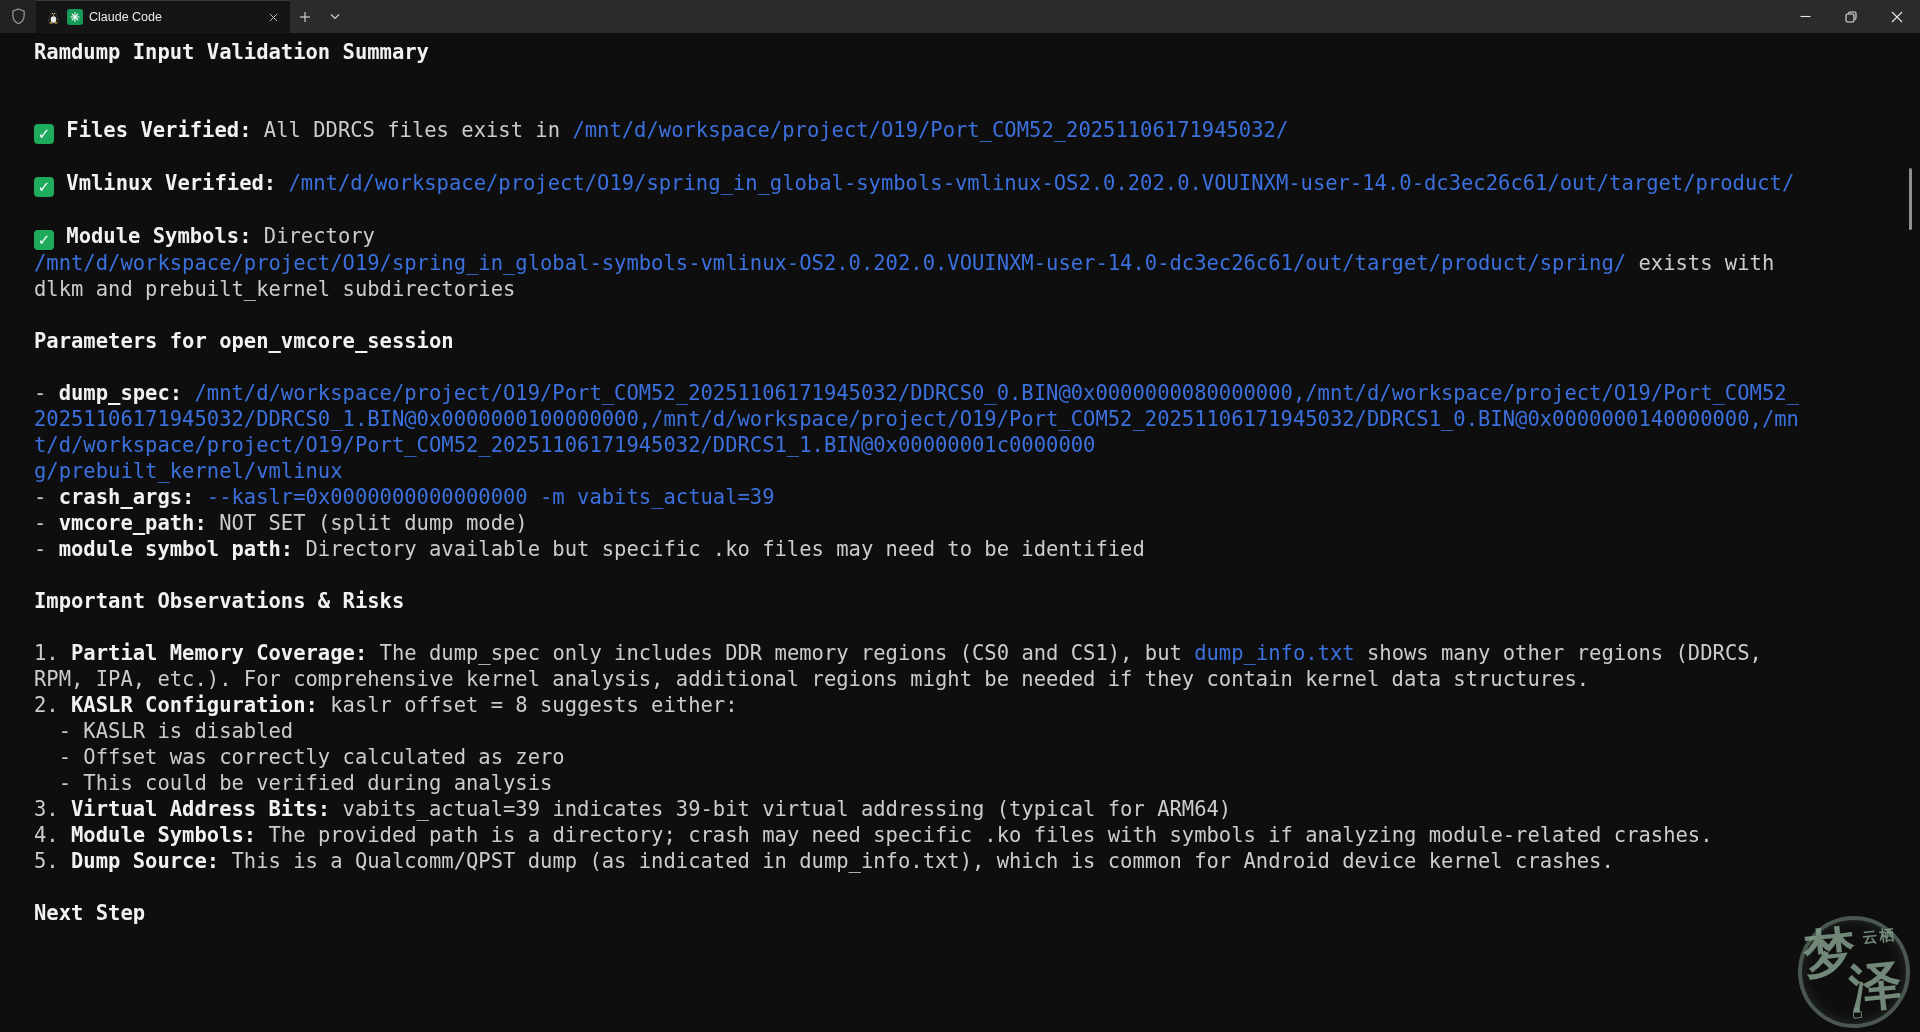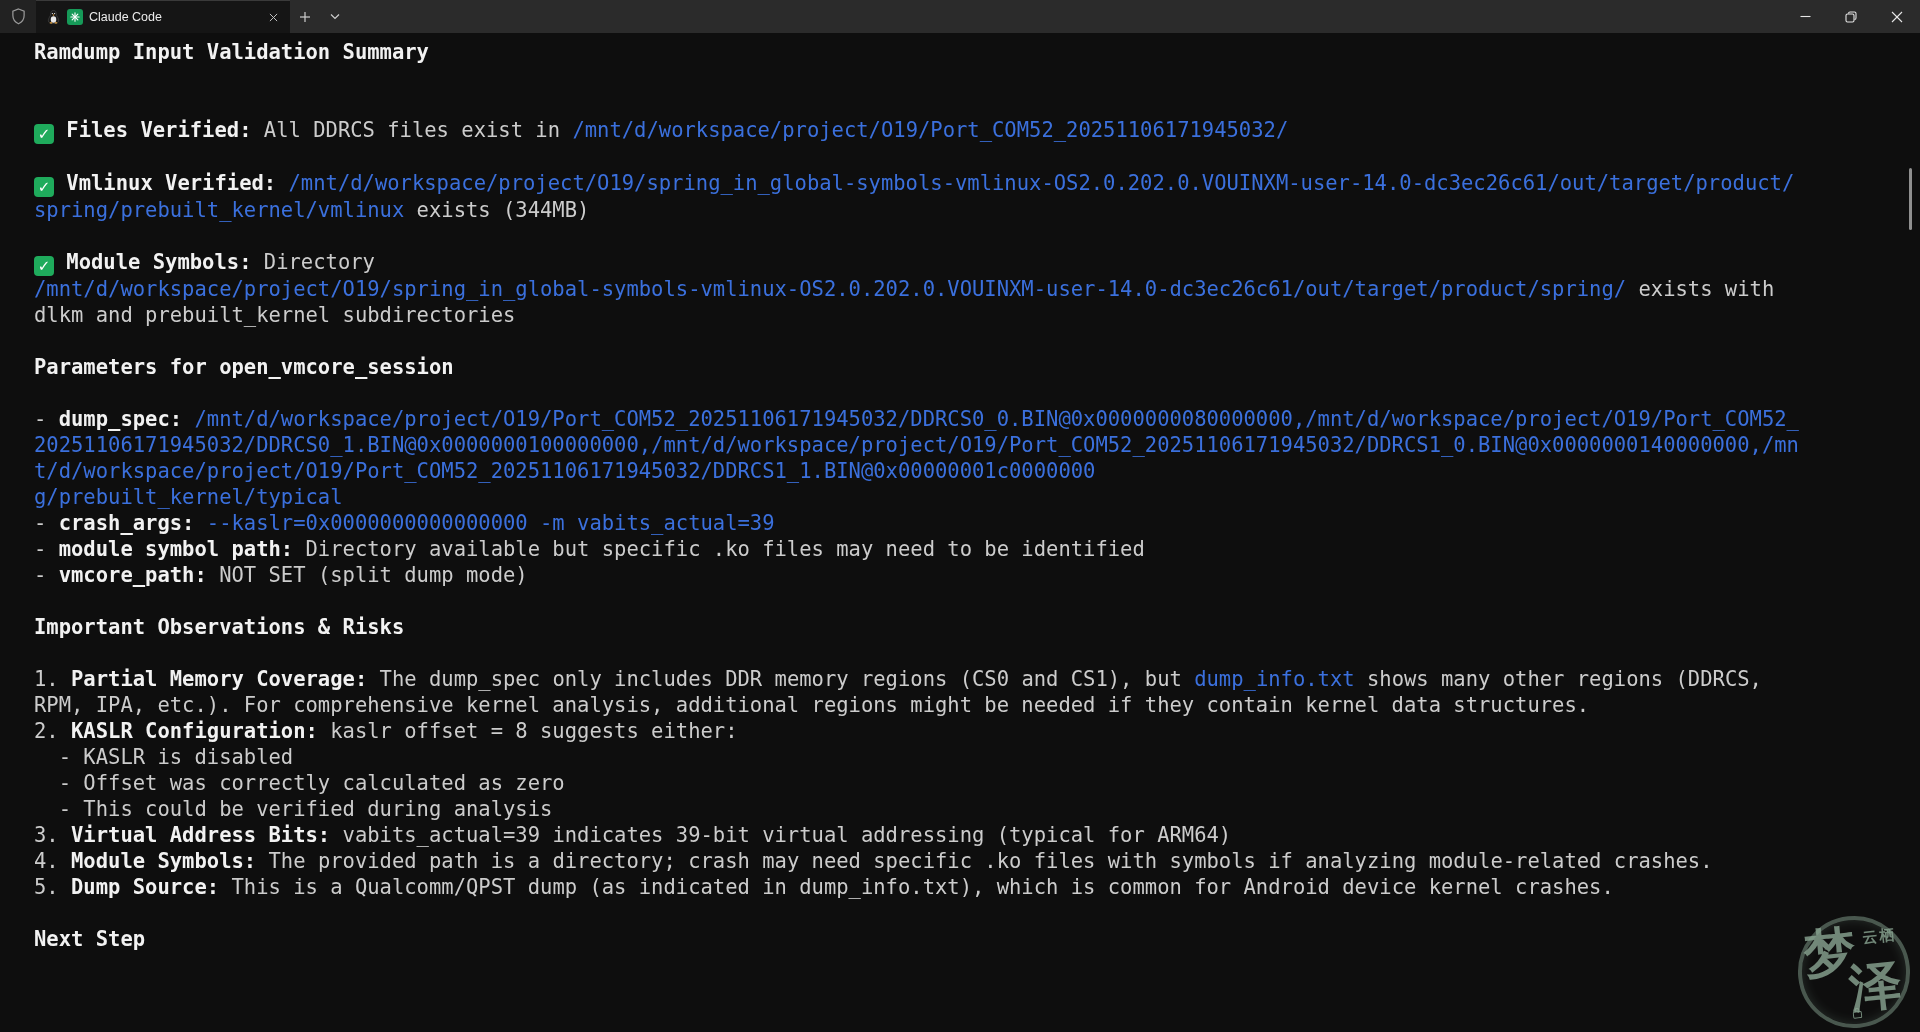--- a/index.html
+++ b/index.html
@@ -146,35 +146,34 @@
   </div>
 </div>
 
 <div class="terminal">
     <div class="line"><span class="b">Ramdump Input Validation Summary</span></div>
     <div class="line">&nbsp;</div>
     <div class="line">&nbsp;</div>
     <div class="line"><span class="check">✓</span><span class="n"> </span><span class="b">Files Verified:</span><span class="n"> All DDRCS files exist in </span><span class="p">/mnt/d/workspace/project/O19/Port_COM52_20251106171945032/</span></div>
     <div class="line">&nbsp;</div>
     <div class="line"><span class="check">✓</span><span class="n"> </span><span class="b">Vmlinux Verified:</span><span class="n"> </span><span class="p">/mnt/d/workspace/project/O19/spring_in_global-symbols-vmlinux-OS2.0.202.0.VOUINXM-user-14.0-dc3ec26c61/out/target/product/</span></div>
-    <div class="line"><span class="p">spring/prebuilt_kernel/vmlinux</span><span class="n"> exists (344MB)</span></div>
     <div class="line">&nbsp;</div>
     <div class="line"><span class="check">✓</span><span class="n"> </span><span class="b">Module Symbols:</span><span class="n"> Directory</span></div>
     <div class="line"><span class="p">/mnt/d/workspace/project/O19/spring_in_global-symbols-vmlinux-OS2.0.202.0.VOUINXM-user-14.0-dc3ec26c61/out/target/product/spring/</span><span class="n"> exists with</span></div>
     <div class="line"><span class="n">dlkm and prebuilt_kernel subdirectories</span></div>
     <div class="line">&nbsp;</div>
     <div class="line"><span class="b">Parameters for open_vmcore_session</span></div>
     <div class="line">&nbsp;</div>
     <div class="line"><span class="n">- </span><span class="b">dump_spec:</span><span class="n"> </span><span class="p">/mnt/d/workspace/project/O19/Port_COM52_20251106171945032/DDRCS0_0.BIN@0x0000000080000000,/mnt/d/workspace/project/O19/Port_COM52_</span></div>
     <div class="line"><span class="p">20251106171945032/DDRCS0_1.BIN@0x0000000100000000,/mnt/d/workspace/project/O19/Port_COM52_20251106171945032/DDRCS1_0.BIN@0x0000000140000000,/mn</span></div>
     <div class="line"><span class="p">t/d/workspace/project/O19/Port_COM52_20251106171945032/DDRCS1_1.BIN@0x00000001c0000000</span></div>
-    <div class="line"><span class="p">g/prebuilt_kernel/typical</span></div>
+    <div class="line"><span class="p">g/prebuilt_kernel/vmlinux</span></div>
     <div class="line"><span class="n">- </span><span class="b">crash_args:</span><span class="n"> </span><span class="p">--kaslr=0x0000000000000000 -m vabits_actual=39</span></div>
+    <div class="line"><span class="n">- </span><span class="b">vmcore_path:</span><span class="n"> NOT SET (split dump mode)</span></div>
     <div class="line"><span class="n">- </span><span class="b">module symbol path:</span><span class="n"> Directory available but specific .ko files may need to be identified</span></div>
-    <div class="line"><span class="n">- </span><span class="b">vmcore_path:</span><span class="n"> NOT SET (split dump mode)</span></div>
     <div class="line">&nbsp;</div>
     <div class="line"><span class="b">Important Observations &amp; Risks</span></div>
     <div class="line">&nbsp;</div>
     <div class="line"><span class="n">1. </span><span class="b">Partial Memory Coverage:</span><span class="n"> The dump_spec only includes DDR memory regions (CS0 and CS1), but </span><span class="p">dump_info.txt</span><span class="n"> shows many other regions (DDRCS,</span></div>
     <div class="line"><span class="n">RPM, IPA, etc.). For comprehensive kernel analysis, additional regions might be needed if they contain kernel data structures.</span></div>
     <div class="line"><span class="n">2. </span><span class="b">KASLR Configuration:</span><span class="n"> kaslr offset = 8 suggests either:</span></div>
     <div class="line"><span class="n">  - KASLR is disabled</span></div>
     <div class="line"><span class="n">  - Offset was correctly calculated as zero</span></div>
     <div class="line"><span class="n">  - This could be verified during analysis</span></div>
     <div class="line"><span class="n">3. </span><span class="b">Virtual Address Bits:</span><span class="n"> vabits_actual=39 indicates 39-bit virtual addressing (typical for ARM64)</span></div>

